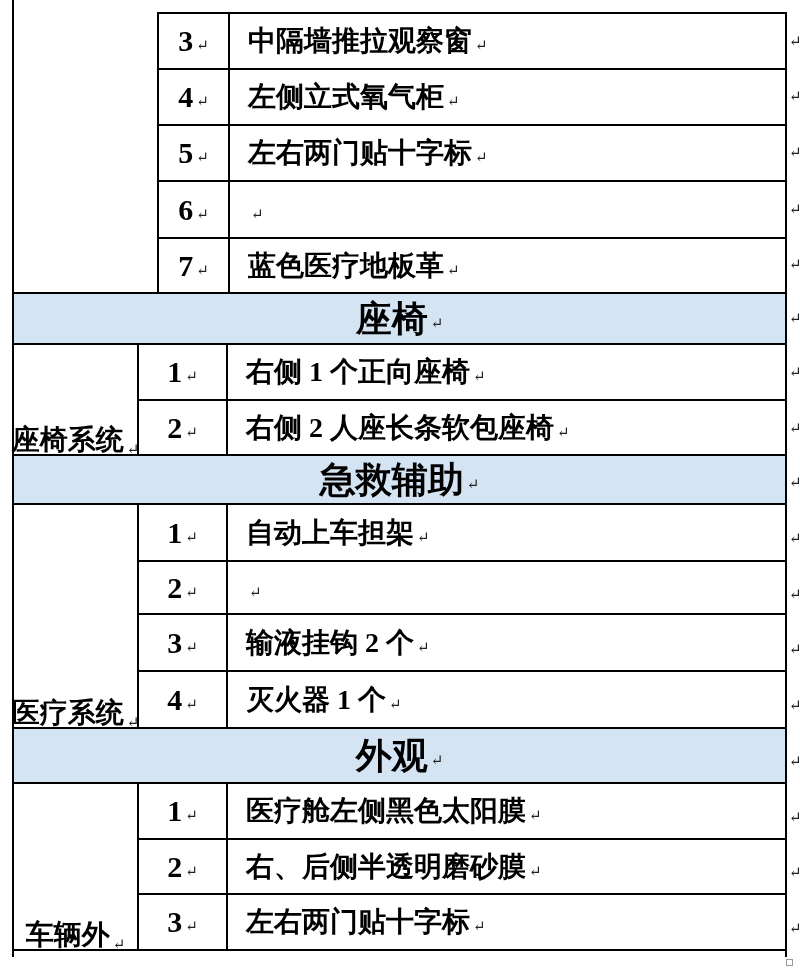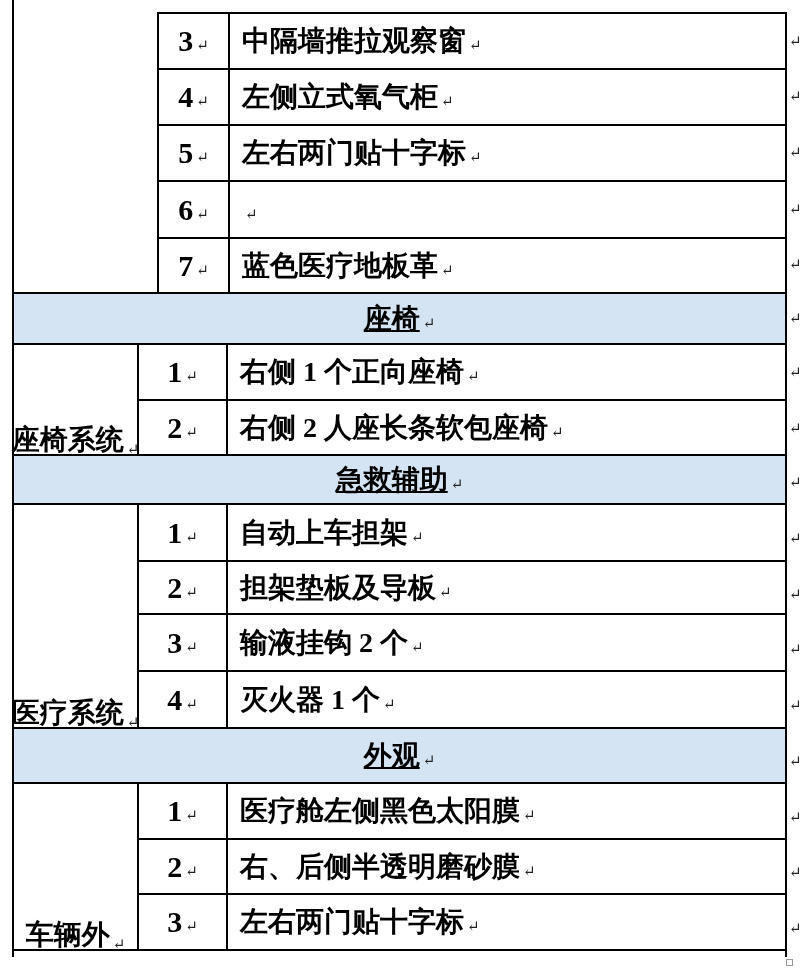--- a/index.html
+++ b/index.html
@@ -11,36 +11,36 @@
   
   .tbl{position:absolute;left:14px;top:0;width:771px;}
   .spacer{height:12px;}
   
   .topsec{display:flex;height:280px;}
   .ghost{width:143px;border-right:2px solid #000;}
   .toprows{flex:1;border-top:2px solid #000;display:flex;flex-direction:column;box-sizing:border-box;}
   .trow{display:flex;border-bottom:2px solid #000;box-sizing:border-box;}
   .trow.last{border-bottom:none;}
   .numcell{width:69px;border-right:2px solid #000;display:flex;align-items:center;justify-content:center;}
-  .desccell{flex:1;display:flex;align-items:center;padding-left:12px;box-sizing:border-box;}
+  .desccell{flex:1;display:flex;align-items:center;padding-left:18px;box-sizing:border-box;}
   
   .bluerow{background:#d5e4f3;border-top:2px solid #000;border-bottom:2px solid #000;
            box-sizing:border-box;display:flex;align-items:center;justify-content:center;}
   
   .sec{display:flex;}
   .labelcell{width:123px;border-right:2px solid #000;display:flex;align-items:flex-end;justify-content:center;}
   .secrows{flex:1;display:flex;flex-direction:column;}
   .srow{display:flex;border-bottom:2px solid #000;box-sizing:border-box;}
   .srow.last{border-bottom:none;}
   .numcell2{width:87px;border-right:2px solid #000;display:flex;align-items:center;justify-content:center;}
   .bottomline{height:2px;background:#000;}
   
   .txt{font-size:28px;font-weight:600;line-height:1;white-space:nowrap;}
   .num{font-size:30px;font-weight:600;line-height:1;}
-  .hdr{font-size:28px;font-weight:600;line-height:1;text-decoration:underline;}
+  .hdr{font-size:36px;font-weight:600;line-height:1;}
   .pmark{font-size:15px;color:#222;display:inline-block;transform:translateY(4px);margin-left:3px;font-weight:400;}
   
   .endmark{position:absolute;left:789px;font-size:15px;color:#222;font-weight:400;}
   
   .handle{position:absolute;left:786px;top:959px;width:7px;height:7px;border:1px solid #999;background:#fff;box-sizing:border-box;}
 </style>
 </head>
 <body>
 
 <div class="page">
@@ -157,21 +157,20 @@
               <span class="txt">自动上车担架</span>
               <span class="pmark">↵</span>
             </div>
         </div>
         <div class="srow" style="height:53px">
           <div class="numcell2">
               <span class="num">2</span>
               <span class="pmark">↵</span>
             </div>
           <div class="desccell">
-              <span class="txt">担架垫板及导板</span>
               <span class="pmark">↵</span>
             </div>
         </div>
         <div class="srow" style="height:57px">
           <div class="numcell2">
               <span class="num">3</span>
               <span class="pmark">↵</span>
             </div>
           <div class="desccell">
               <span class="txt">输液挂钩 2 个</span>

